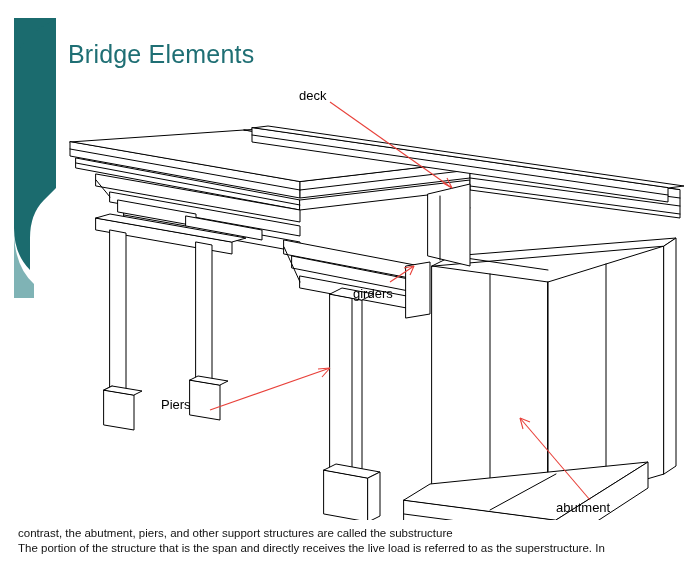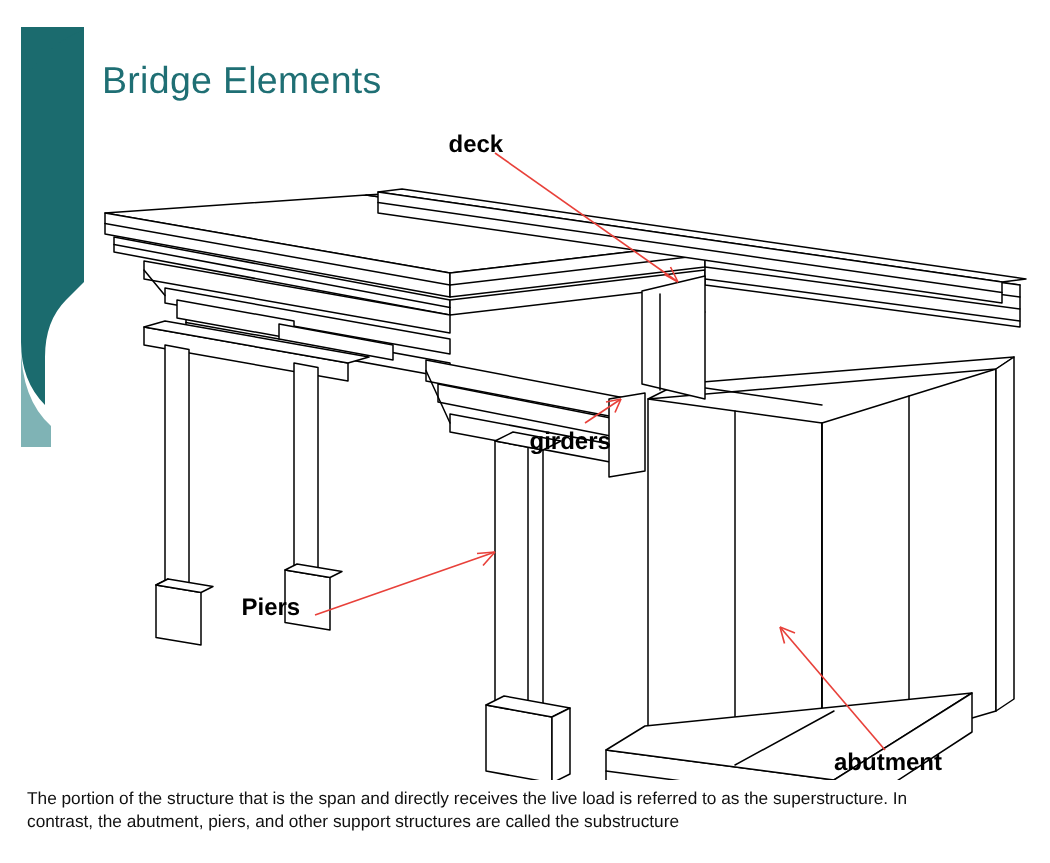--- a/index.html
+++ b/index.html
@@ -54,24 +54,23 @@
     line-height: 15px;
     color: #111111;
   }
   #caption-block .cap-line {
     display: block;
   }
 
   
   .fig-label {
     position: absolute;
-    font-size: 16px;
+    font-size: 13px;
     color: #000000;
     white-space: nowrap;
-    font-weight: bold;
   }
   #label-deck    { left: 299px; top: 88px;  }
   #label-girders { left: 353px; top: 286px; }
   #label-piers   { left: 161px; top: 397px; text-align: right; }
   #label-abutment{ left: 556px; top: 500px; }
 </style>
 </head>
 <body>
 
 <svg id="corner-decoration" viewBox="0 0 80 280" preserveAspectRatio="none">
@@ -179,15 +178,15 @@
     <path d="M520 348 L523 359 M520 348 L530 352"></path>
   </g>
 </svg>
 
 <div class="fig-label" id="label-deck">deck</div>
 <div class="fig-label" id="label-girders">girders</div>
 <div class="fig-label" id="label-piers">Piers</div>
 <div class="fig-label" id="label-abutment">abutment</div>
 
 <div id="caption-block">
+  <span class="cap-line">contrast, the abutment, piers, and other support structures are called the substructure</span>
   <span class="cap-line">The portion of the structure that is the span and directly receives the live load is referred to as the superstructure. In</span>
-  <span class="cap-line">contrast, the abutment, piers, and other support structures are called the substructure</span>
 </div>
 
 </body></html>

